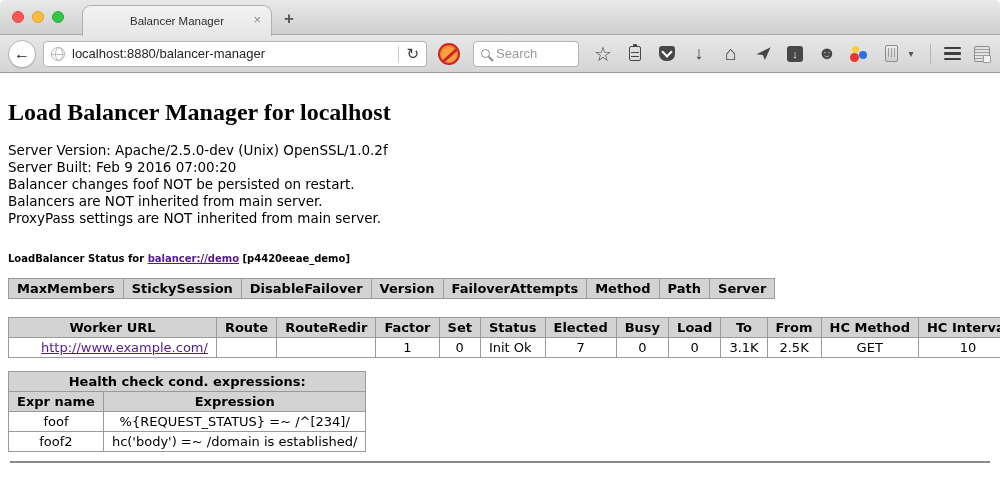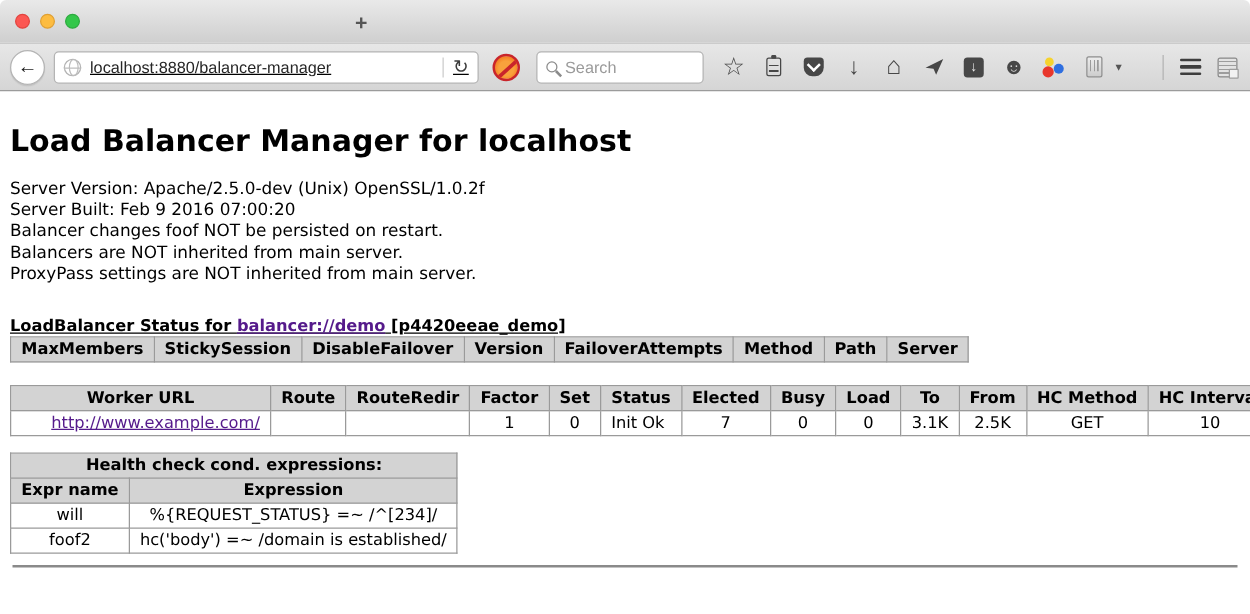--- a/index.html
+++ b/index.html
@@ -20,39 +20,39 @@
          border-radius:9px 9px 0 0; display:flex; align-items:center; justify-content:center;
          font-size:11.5px; color:#2e2e2e; }
   .tab-close { position:absolute; right:10px; top:7px; color:#8a8a8a; font-size:13px; line-height:13px; }
   .newtab { position:absolute; left:284px; top:9px; color:#555; font-size:17px; font-weight:bold; }
 
   .toolbar { display:flex; align-items:center; height:38px; padding:0 8px;
              background:linear-gradient(#e7e7e7,#d5d5d5); border-bottom:1px solid #9b9b9b; }
   .back-btn { flex:none; width:28px; height:28px; border-radius:50%; background:#fff; border:1px solid #b4b4b4;
               display:flex; align-items:center; justify-content:center; font-size:16px; font-weight:bold;
               color:#1c1c1c; margin-right:7px; box-shadow:0 1px 1px rgba(0,0,0,.1); }
-  .urlbar { flex:none; width:340px; height:26px; background:#fff; border:1px solid #b4b4b4; border-radius:4px;
-            display:flex; align-items:center; padding:0 7px;text-decoration:underline; }
+  .urlbar { flex:none; width:384px; height:26px; background:#fff; border:1px solid #b4b4b4; border-radius:4px;
+            display:flex; align-items:center; padding:0 7px; }
   .globe { width:14px; height:14px; border:1.5px solid #b3b3b3; border-radius:50%; position:relative;
            margin-right:7px; flex:none; }
   .globe::before { content:''; position:absolute; left:50%; top:-1px; bottom:-1px; width:6px; margin-left:-3px;
                    border:1px solid #bdbdbd; border-radius:50%; }
   .globe::after  { content:''; position:absolute; left:-1px; right:-1px; top:50%; border-top:1px solid #bdbdbd; }
   .url-input { flex:1; min-width:0; border:none; outline:none; background:transparent; font-size:13px;
                color:#262626; font-family:inherit; }
   .url-divider { width:1px; height:16px; background:#ccc; margin:0 7px; flex:none; }
   .reload { font-size:15px; color:#3c3c3c; line-height:15px; }
 
   .noscript { flex:none; width:22px; height:22px; margin-left:11px; border-radius:50%;
               border:2px solid #c9252b; background:radial-gradient(circle at 50% 55%, #f9a13c 0 45%, #f47c20 75%);
               position:relative; overflow:hidden; }
   .noscript::after { content:''; position:absolute; left:-4px; top:8px; width:30px; height:3px;
                      background:#c9252b; transform:rotate(-42deg); }
 
-  .searchbox { flex:none; width:134px; height:26px; background:#fff; border:1px solid #b4b4b4; border-radius:4px;
+  .searchbox { flex:none; width:106px; height:26px; background:#fff; border:1px solid #b4b4b4; border-radius:4px;
                display:flex; align-items:center; padding:0 7px; margin-left:13px; }
   .magnifier { width:9px; height:9px; border:1.5px solid #8b8b8b; border-radius:50%; position:relative;
                margin-right:6px; flex:none; }
   .magnifier::after { content:''; position:absolute; width:6px; height:1.5px; background:#8b8b8b;
                       transform:rotate(45deg); right:-5px; bottom:-2px; }
   .search-input { flex:1; min-width:0; border:none; outline:none; background:transparent; font-size:13px;
                   color:#333; font-family:inherit; }
   ::placeholder { color:#9a9a9a; }
 
   .icons { display:flex; align-items:center; margin-left:14px; gap:12px; }
@@ -87,44 +87,48 @@
   .vsep { width:1px; height:20px; background:#b3b3b3; }
   .menu { display:flex; flex-direction:column; gap:3px; }
   .menu i { display:block; width:17px; height:2.5px; background:#3e3e3e; border-radius:1px; }
   .pages { width:16px; height:16px; border:1px solid #8a8a8a; border-radius:2px; position:relative;
            background:#e3e3e3 repeating-linear-gradient(rgba(0,0,0,0) 0 2px,#9d9d9d 2px 3px); }
   .pages::after { content:''; position:absolute; right:-2px; bottom:-2px; width:6px; height:6px;
                   background:#f2f2f2; border:1px solid #9d9d9d; border-radius:1px; }
 
   
   .content { padding:0 8px; font-family:"DejaVu Sans","Liberation Sans",sans-serif; color:#000; background:#fff; }
-  h1 { font-size:24px; margin:26px 0 16px; font-weight:bold; }
+  h1 { font-size:24px; margin:26px 0 16px; font-weight:bold;font-family:Liberation Serif, serif; }
   .server-info div { font-size:13.5px; line-height:17px; }
-  h3 { font-size:13px; margin:26px 0 0; font-weight:bold;text-decoration:underline; }
+  h3 { font-size:10px; margin:26px 0 0; font-weight:bold; }
   a { color:#551a8b; text-decoration:underline; }
 
-  table { border-collapse:collapse; font-size:13px; }
+  table { border-collapse:collapse; font-size:13px; margin-top:14px; }
   th, td { border:1px solid #9a9a9a; padding:2px 8px; text-align:center; height:17px; white-space:nowrap; }
   th { background:#d3d3d3; font-weight:bold; }
   .t2 { margin-top:18px; }
   .t2 td:first-child { text-align:left; min-width:160px;padding-left:32px; }
   .t2 td.al { text-align:left; }
   .t3 { margin-top:13px; }
   hr { border:none; border-top:2px solid #8a8a8a; margin:9px 2px 0; }
 </style>
 </head>
 <body>
 
 <div>
 
   <div class="titlebar">
     <div class="traffic">
       <span class="tl tl-red"></span>
       <span class="tl tl-yellow"></span>
       <span class="tl tl-green"></span>
+    </div>
+    <div class="tab">
+      <span>Balancer Manager</span>
+      <span class="tab-close">×</span>
     </div>
     <span class="newtab">+</span>
   </div>
 
   <div class="toolbar">
     <div class="back-btn">←</div>
     <div class="urlbar">
       <span class="globe"></span>
       <input class="url-input" readonly="" value="localhost:8880/balancer-manager" style="">
       <span class="url-divider"></span>
@@ -247,21 +251,21 @@
     <table class="t3">
       <tbody>
           <tr>
         <th colspan="2">Health check cond. expressions:</th>
       </tr>
       <tr>
         <th>Expr name</th>
         <th>Expression</th>
       </tr>
       <tr>
-        <td>will</td>
+        <td>foof</td>
         <td>%{REQUEST_STATUS} =~ /^[234]/</td>
       </tr>
       <tr>
         <td>foof2</td>
         <td>hc('body') =~ /domain is established/</td>
       </tr>
     </tbody>
       </table>
 
     <hr>

